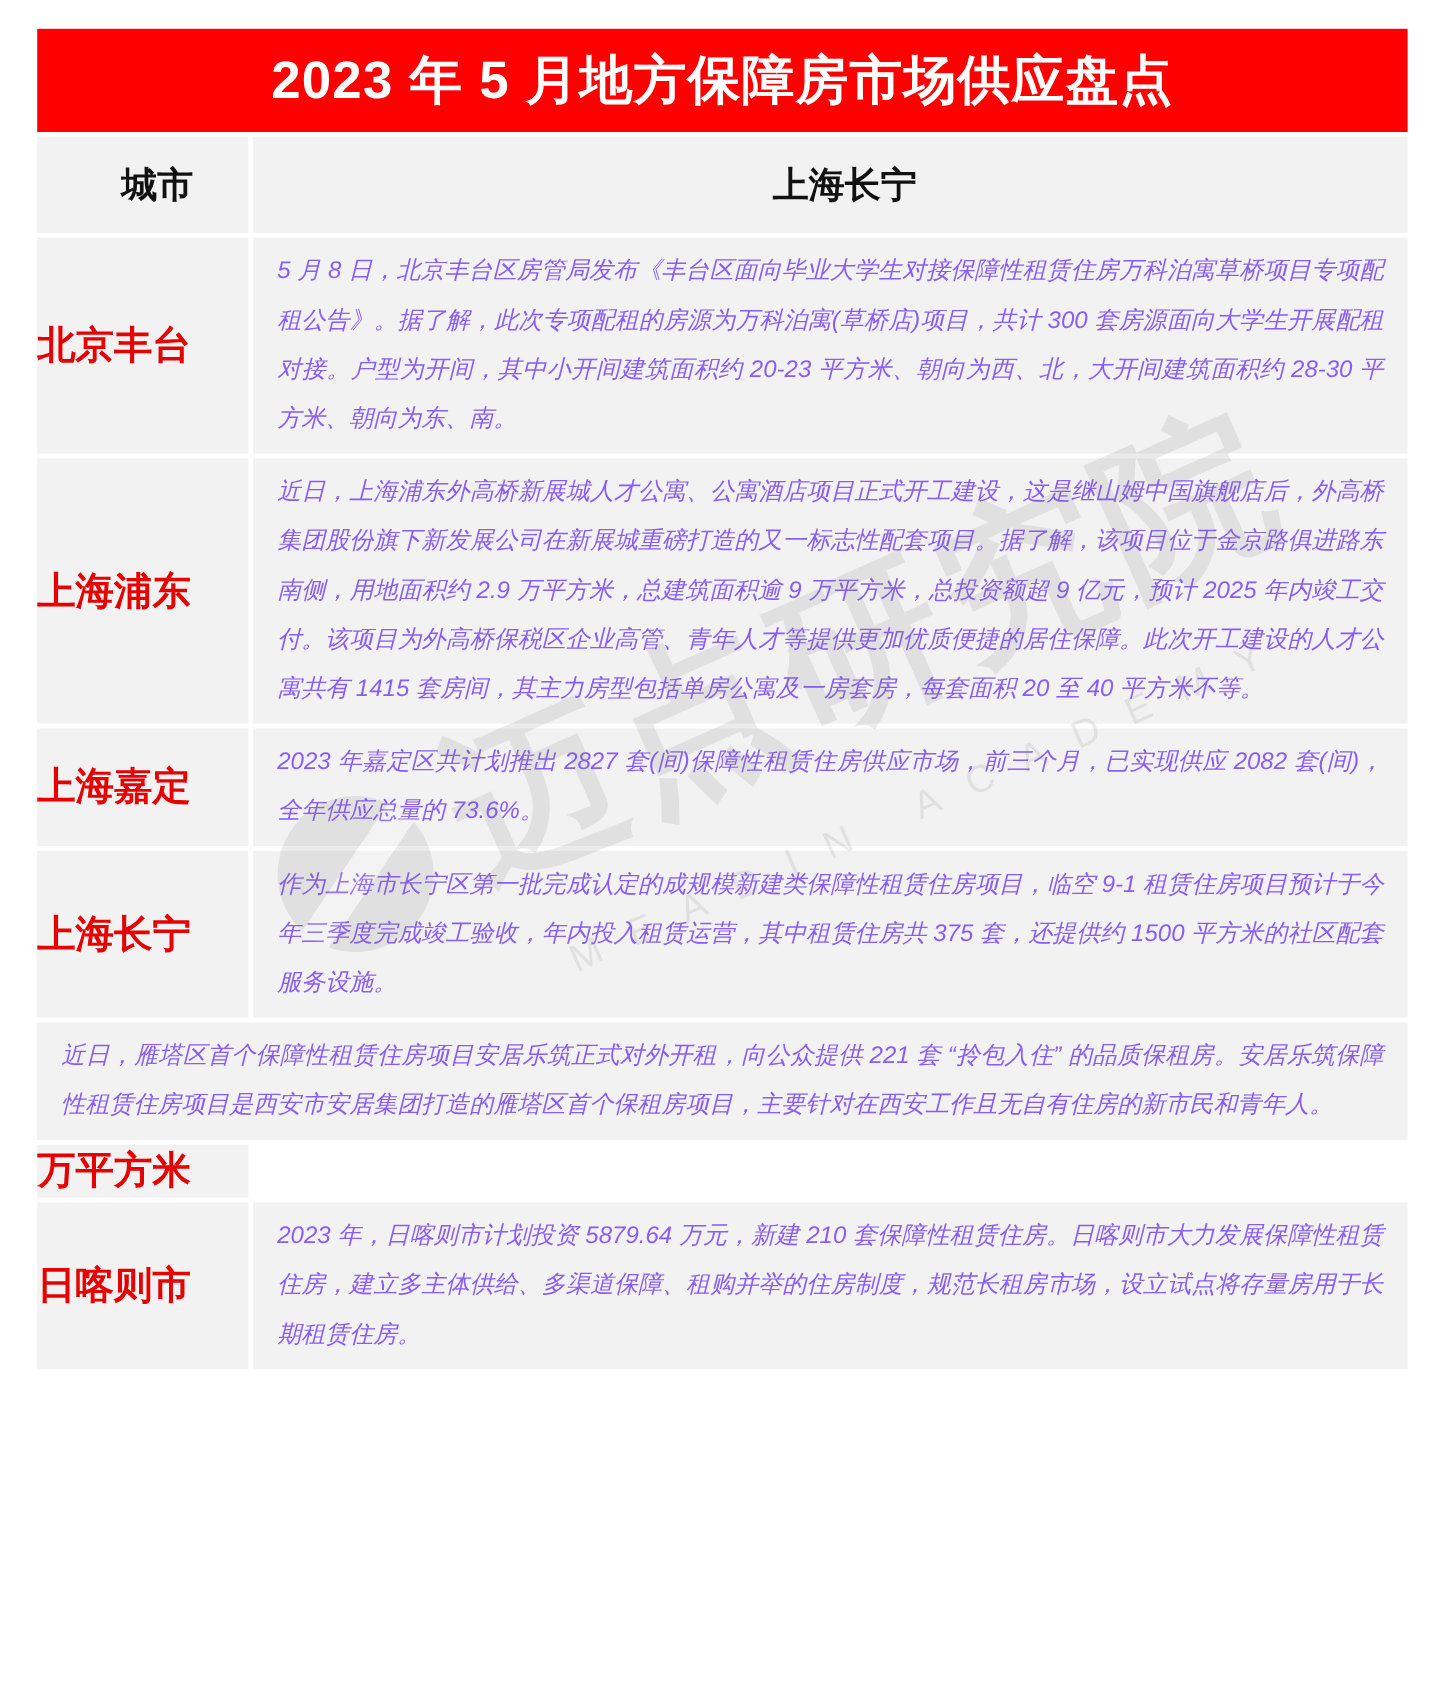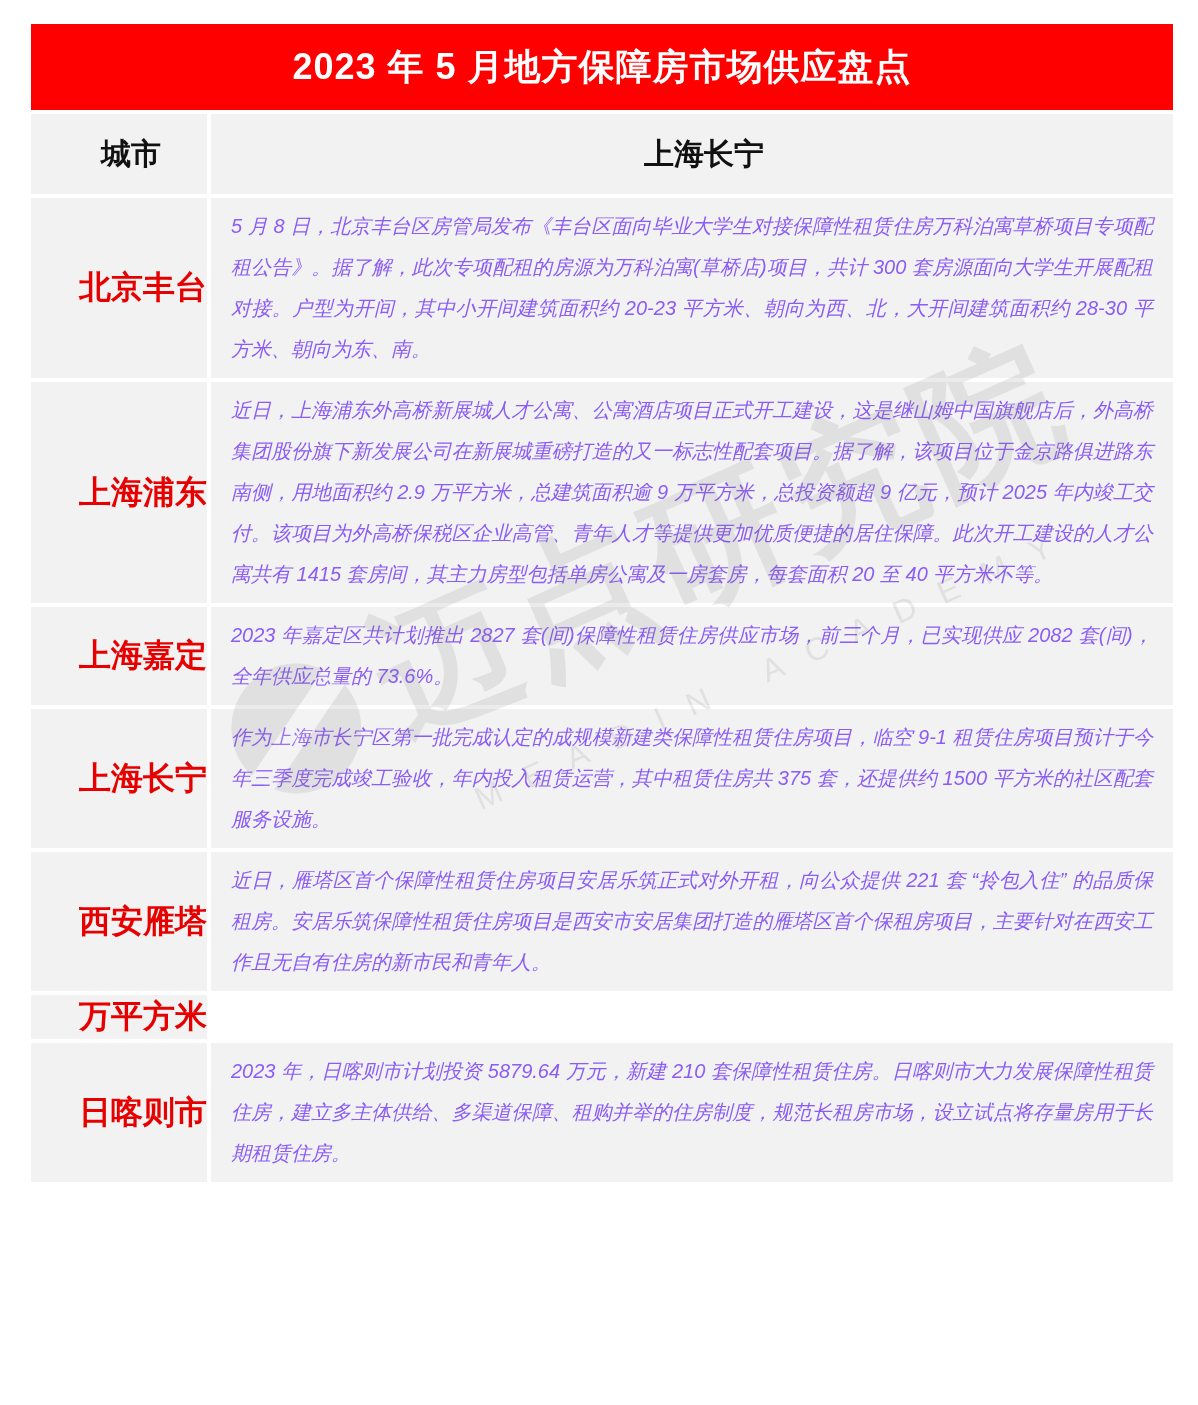--- a/index.html
+++ b/index.html
@@ -23,39 +23,39 @@
   
   .title-bar {
     background: #fe0000;
     height: 86px;
     display: flex;
     align-items: center;
     justify-content: center;
   }
   .title-bar .title-text {
     color: #ffffff;
-    font-size: 36px;
+    font-size: 44px;
     font-weight: bold;
     letter-spacing: 1px;
   }
   
   .t-row {
     display: flex;
     gap: 4px;
     margin-top: 4px;
   }
   .cell {
     background: #f2f2f2;
   }
   .cell-city {
     width: 176px;
     flex: 0 0 176px;
     display: flex;
     align-items: center;
-    justify-content: flex-end;
+    justify-content: flex-start;
   }
   .cell-content {
     flex: 1 1 auto;
     display: flex;
     align-items: center;
     padding: 8px 20px;
   }
   .header-row .cell-city,
   .header-row .cell-content {
     height: 80px;
@@ -191,23 +191,20 @@
   <div class="t-row">
     <div class="cell cell-city">
       <span class="city-label">上海长宁</span>
     </div>
     <div class="cell cell-content">
       <p class="content-text">作为上海市长宁区第一批完成认定的成规模新建类保障性租赁住房项目，临空 9-1 租赁住房项目预计于今年三季度完成竣工验收，年内投入租赁运营，其中租赁住房共 375 套，还提供约 1500 平方米的社区配套服务设施。</p>
     </div>
   </div>
 
   <div class="t-row">
-    <div class="cell cell-city">
-      <span class="city-label">西安雁塔</span>
-    </div>
     <div class="cell cell-content">
       <p class="content-text">近日，雁塔区首个保障性租赁住房项目安居乐筑正式对外开租，向公众提供 221 套 “拎包入住” 的品质保租房。安居乐筑保障性租赁住房项目是西安市安居集团打造的雁塔区首个保租房项目，主要针对在西安工作且无自有住房的新市民和青年人。</p>
     </div>
   </div>
 
   <div class="t-row">
     <div class="cell cell-city">
       <span class="city-label">万平方米</span>
     </div>
   </div>

